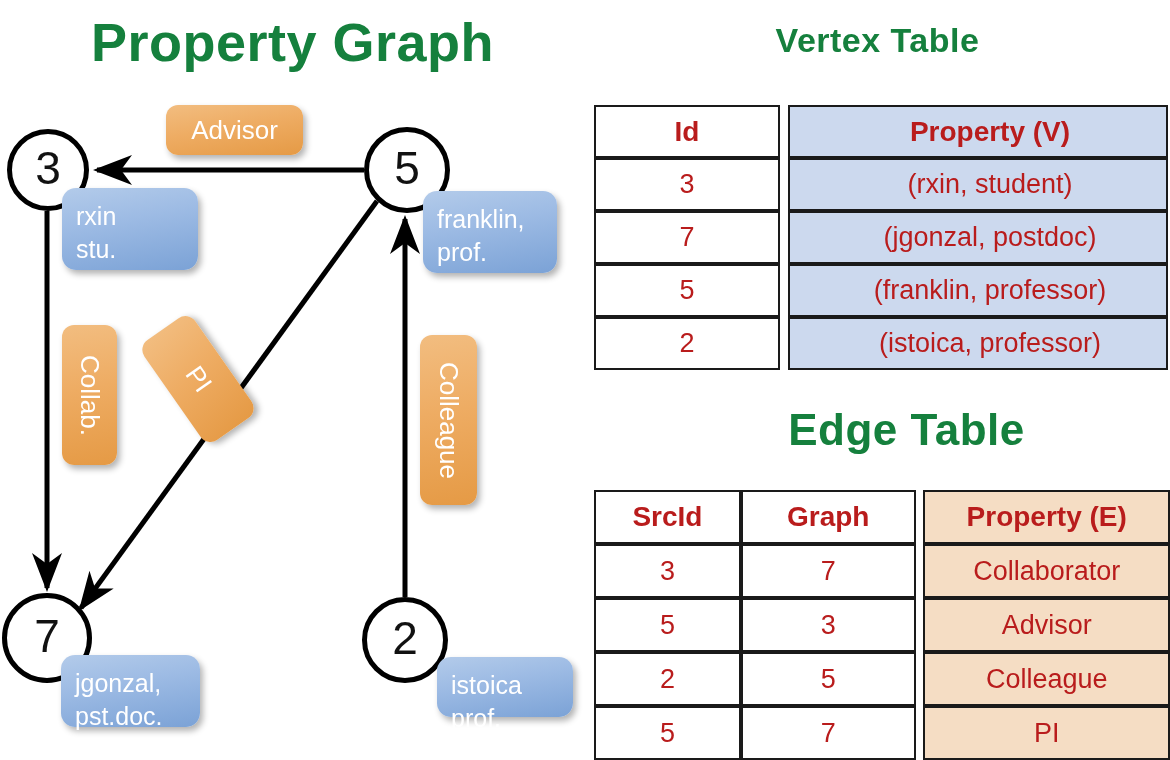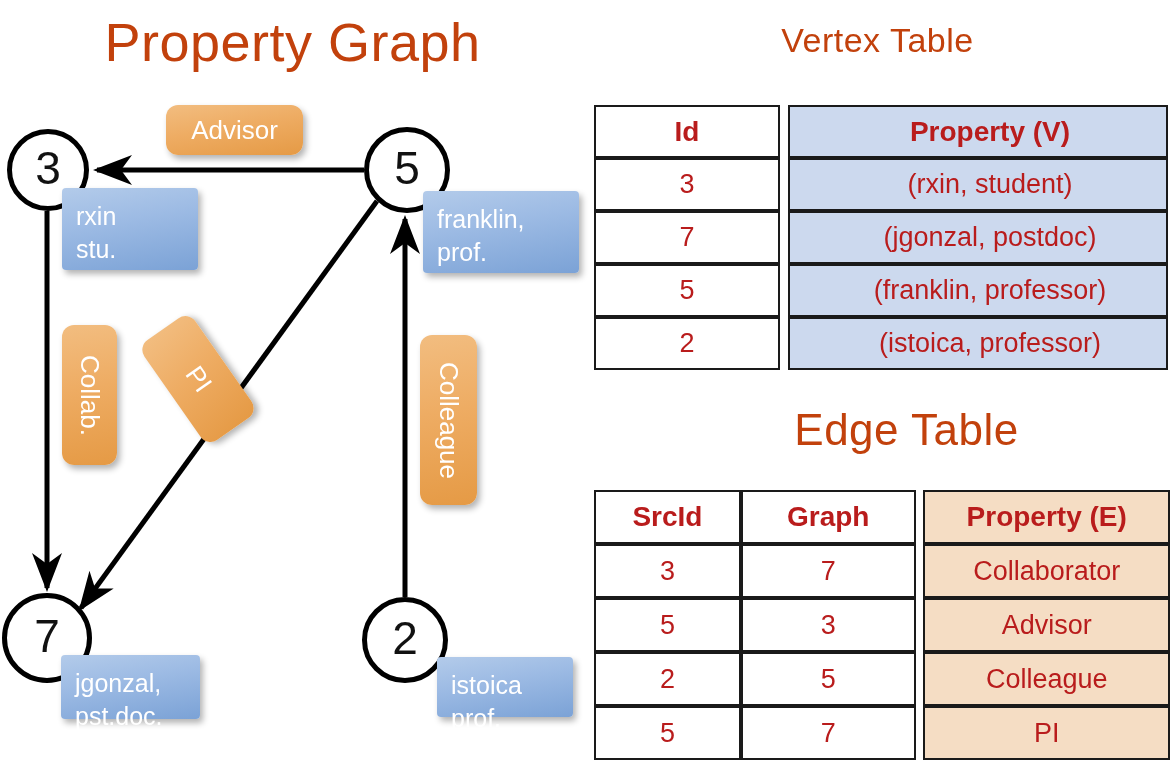--- a/index.html
+++ b/index.html
@@ -13,22 +13,22 @@
     position: relative;
     overflow: hidden;
     font-family: "Liberation Sans", sans-serif;
     -webkit-font-smoothing: antialiased;
   }
 
   
   .title {
     position: absolute;
     font-family: "Liberation Sans", sans-serif;
-    font-weight: 400;
-    color: #c2410c;
+    font-weight: 700;
+    color: #15803d;
     white-space: nowrap;
     letter-spacing: 0.5px;
   }
   #title-property-graph {
     left: 0; top: 8px; width: 585px;
     text-align: center;
     font-size: 54px;
     line-height: 68px;
   }
   #title-vertex-table {
@@ -68,21 +68,21 @@
     font-size: 46px;
     font-weight: 300;
     color: #111111;
     font-family: "Liberation Sans", sans-serif;
     z-index: 4;
   }
   .node-circle span { position: relative; top: -2px; }
 
   .prop-box {
     position: absolute;
-    border-radius: 4px;
+    border-radius: 14px;
     background: linear-gradient(170deg, #b3cbea 0%, #9dbbe4 40%, #7ba2d6 100%);
     box-shadow: 3px 4px 6px rgba(0,0,0,0.30);
     color: #ffffff;
     font-size: 25px;
     line-height: 33px;
     font-family: "Liberation Sans", sans-serif;
     font-weight: 400;
     padding: 12px 0 0 14px;
     box-sizing: border-box;
     z-index: 6;
@@ -169,26 +169,26 @@
     <line x1="377" y1="201" x2="81" y2="608" stroke="#000000" stroke-width="5" marker-end="url(#arrow)"></line>
 
     <line x1="405" y1="597" x2="405" y2="219" stroke="#000000" stroke-width="5" marker-end="url(#arrow)"></line>
   </svg>
 
   <div class="prop-box" style="left:62px; top:188px; width:136px; height:82px;">
     <div>rxin</div>
     <div>stu.</div>
   </div>
 
-  <div class="prop-box" style="left:423px; top:191px; width:156px; height:82px;">
+  <div class="prop-box" style="left:423px; top:191px; width:134px; height:82px;">
     <div>franklin,</div>
     <div>prof.</div>
   </div>
 
-  <div class="prop-box" style="left:61px; top:655px; width:139px; height:64px;">
+  <div class="prop-box" style="left:61px; top:655px; width:139px; height:72px;">
     <div>jgonzal,</div>
     <div>pst.doc.</div>
   </div>
 
   <div class="prop-box" style="left:437px; top:657px; width:136px; height:60px;">
     <div>istoica</div>
     <div>prof.</div>
   </div>
 
   <div class="edge-label" style="left:166px; top:105px; width:137px; height:50px;">

